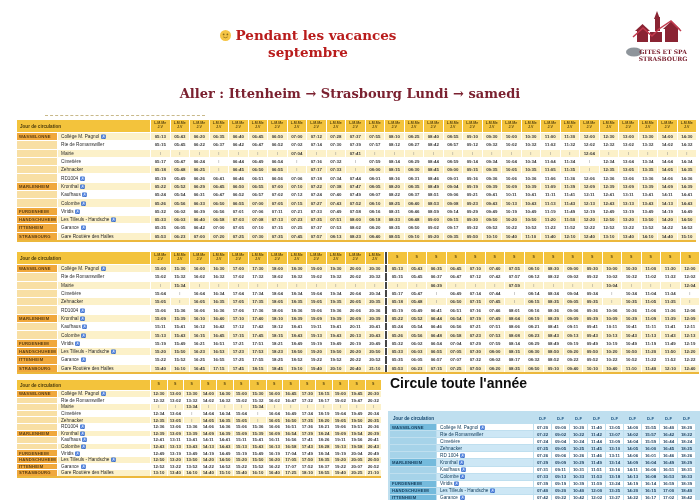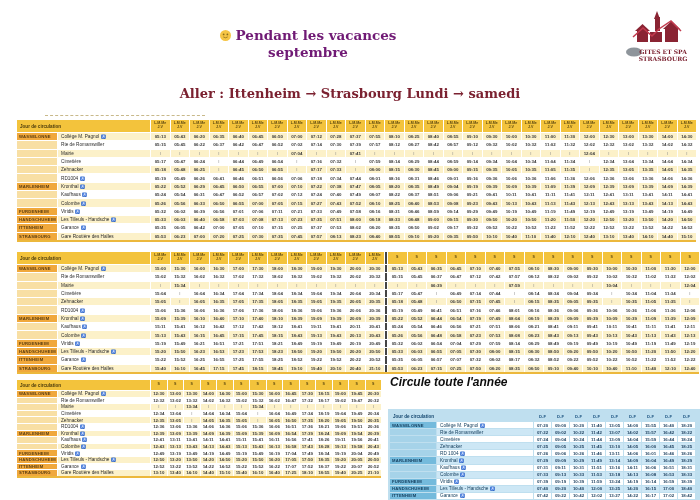--- a/index.html
+++ b/index.html
@@ -1,19 +1,19 @@
 <!DOCTYPE html>
 <html><head>
 <meta charset="utf-8">
 <style>
   html,body{margin:0;padding:0;}
   body{width:700px;height:500px;background:#fff;position:relative;overflow:hidden;
        font-family:"Liberation Sans",sans-serif;}
   .title-block{position:absolute;top:27px;left:0;width:616px;text-align:center;
-    color:#701a75;font-family:"DejaVu Serif",serif;font-weight:bold;font-size:13.5px;line-height:17px;}
+    color:#b91c1c;font-family:"DejaVu Serif",serif;font-weight:bold;font-size:13.5px;line-height:17px;}
   .emoji{display:inline-block;width:11px;height:11px;vertical-align:-1px;margin-right:5px;}
   .subtitle{position:absolute;top:86px;left:0;width:700px;text-align:center;
     color:#7b2130;font-family:"DejaVu Serif",serif;font-weight:bold;font-size:13px;}
   .logo{position:absolute;top:8px;right:4px;width:74px;height:58px;}
   .logo text{font-family:"DejaVu Serif",serif;font-weight:bold;fill:#7a1f2e;}
   .clip-dashes{position:absolute;top:115px;left:45px;width:160px;border-top:1px dashed #c8b98a;}
 
   .ttable{position:absolute;display:grid;gap:1px;border-bottom:2px solid #ECB83C;}
   #t1{left:17px;top:120px;grid-template-rows:12px;grid-auto-rows:7.3px;}
   #t2{left:17px;top:252px;grid-template-rows:12px;grid-auto-rows:7.3px;}
@@ -28,21 +28,21 @@
   .stop{font-size:4.7px;color:#2c2c2c;background:#fff;display:flex;align-items:center;
     padding-left:3px;gap:2px;white-space:nowrap;overflow:hidden;}
   .acc{font-size:4px;color:#333;}
   .tcell{font-size:4.4px;font-weight:bold;color:#3a3a3a;background:#fff;
     display:flex;align-items:center;justify-content:center;}
   .ttable .stripe{background:#FCF1C9;}
   .skip{color:#8a8a8a;font-weight:normal;}
   .divcol{background:#444;}
 
   .annual-wrap{position:absolute;left:388px;top:375px;width:312px;}
-  .annual-title{font-size:12px;font-weight:bold;color:#0d0d0d;margin:0 0 20px 2px;font-style:italic;}
+  .annual-title{font-size:14px;font-weight:bold;color:#0d0d0d;margin:0 0 20px 2px;}
   .annual-bg{background:#BFDFEF;padding:3px 2px 2px 2px;}
   #ta{position:static;display:grid;gap:1px;border-bottom:none;grid-template-rows:9px;grid-auto-rows:6.1px;}
   .blue .h-jour{background:#BFDFEF;color:#14466e;}
   .blue .h-day{background:#BFDFEF;color:#1c5380;font-size:4.2px;}
   .blue .town{background:#74BADC;color:#123c5c;}
   .blue .town.cont{background:#A6D3E9;}
   .blue .stop{color:#16405f;}
   .blue .tcell{color:#1c3f5e;}
   .blue .stripe{background:#CDE7F5;}
   .footnote{font-size:4.2px;color:#3f6c88;padding:2px 0 1px 14px;}

